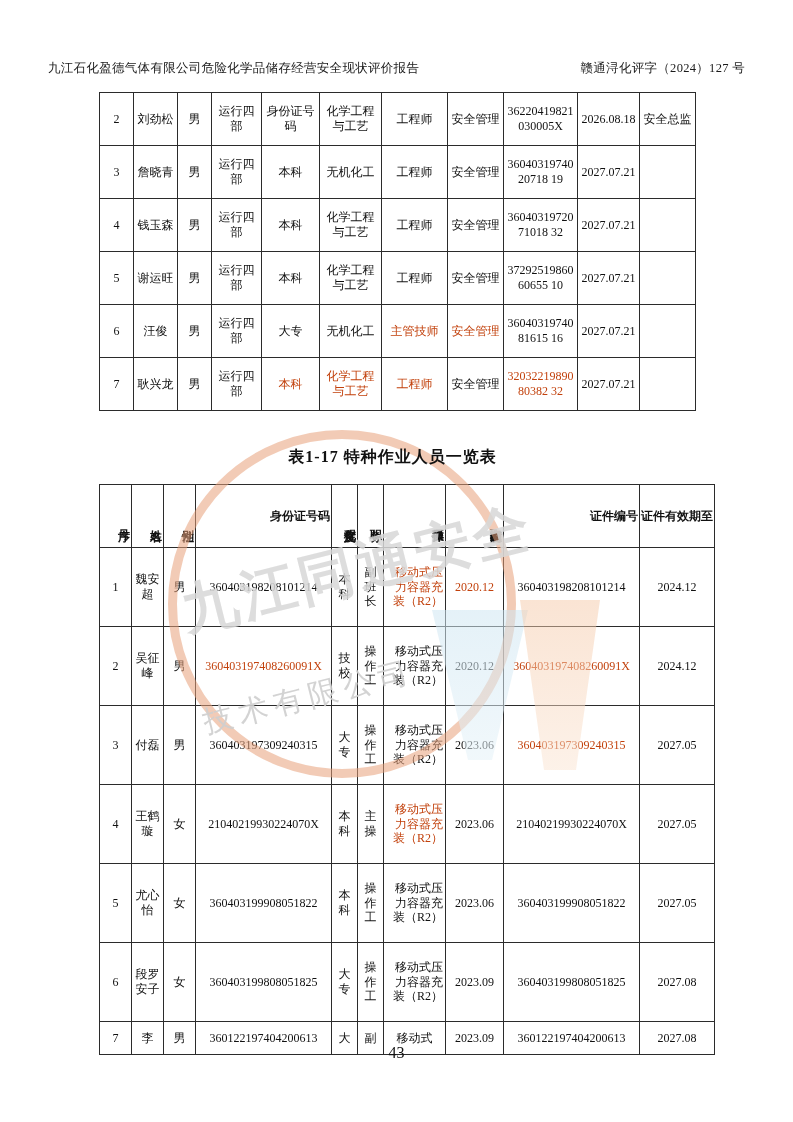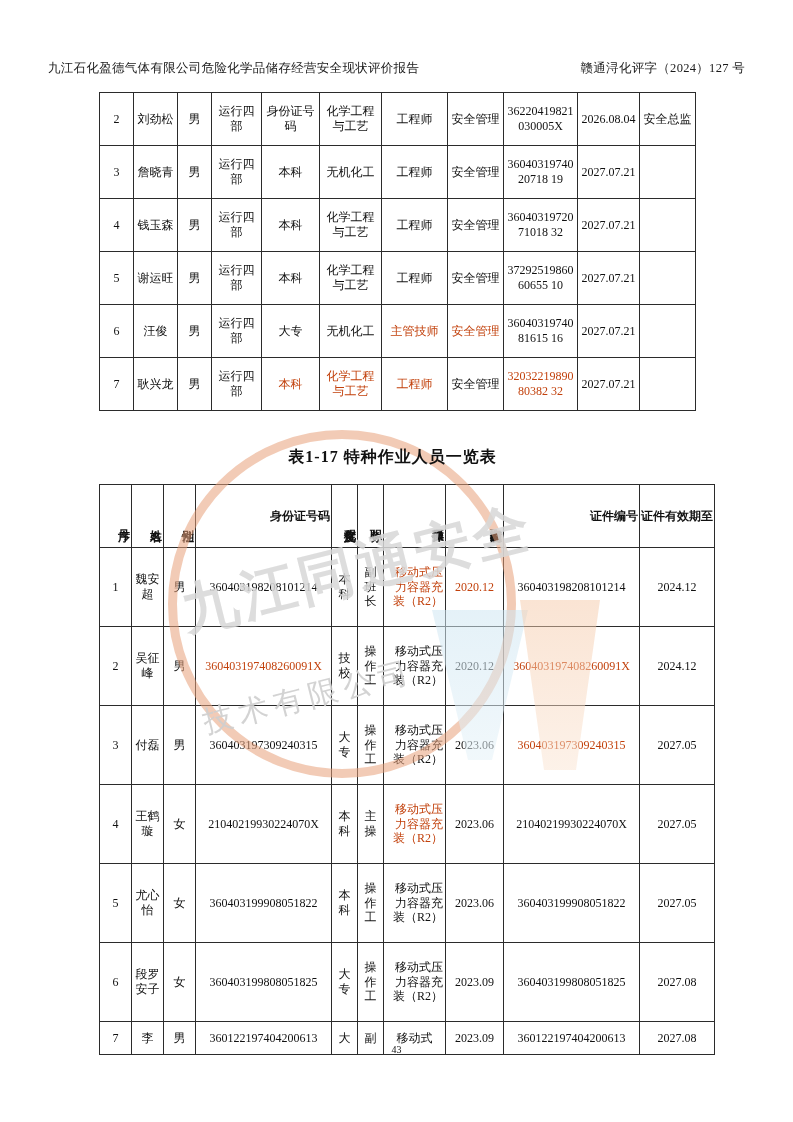--- a/index.html
+++ b/index.html
@@ -134,21 +134,21 @@
     writing-mode:vertical-rl;
     text-orientation:upright;
     display:inline-block;
     line-height:1.05;
     letter-spacing:0px;
   }
   .pagenum{
     position:absolute;
     left:0;right:0;top:1044px;
     text-align:center;
-    font-size:10px;
+    font-size:16px;
   }
   .cellpad{padding:2px 2px;text-align:right;}
 </style>
 </head>
 <body>
 
 <div class="page">
 
   <div class="header">
     <div class="left">九江石化盈德气体有限公司危险化学品储存经营安全现状评价报告</div>
@@ -181,21 +181,21 @@
       <tr>
         <td>2</td>
         <td>刘劲松</td>
         <td>男</td>
         <td>运行四部</td>
         <td>身份证号码</td>
         <td>化学工程与工艺</td>
         <td>工程师</td>
         <td>安全管理</td>
         <td>36220419821030005X</td>
-        <td>2026.08.04</td>
+        <td>2026.08.18</td>
         <td>安全总监</td>
       </tr>
       <tr>
         <td>3</td>
         <td>詹晓青</td>
         <td>男</td>
         <td>运行四部</td>
         <td>本科</td>
         <td>无机化工</td>
         <td>工程师</td>

